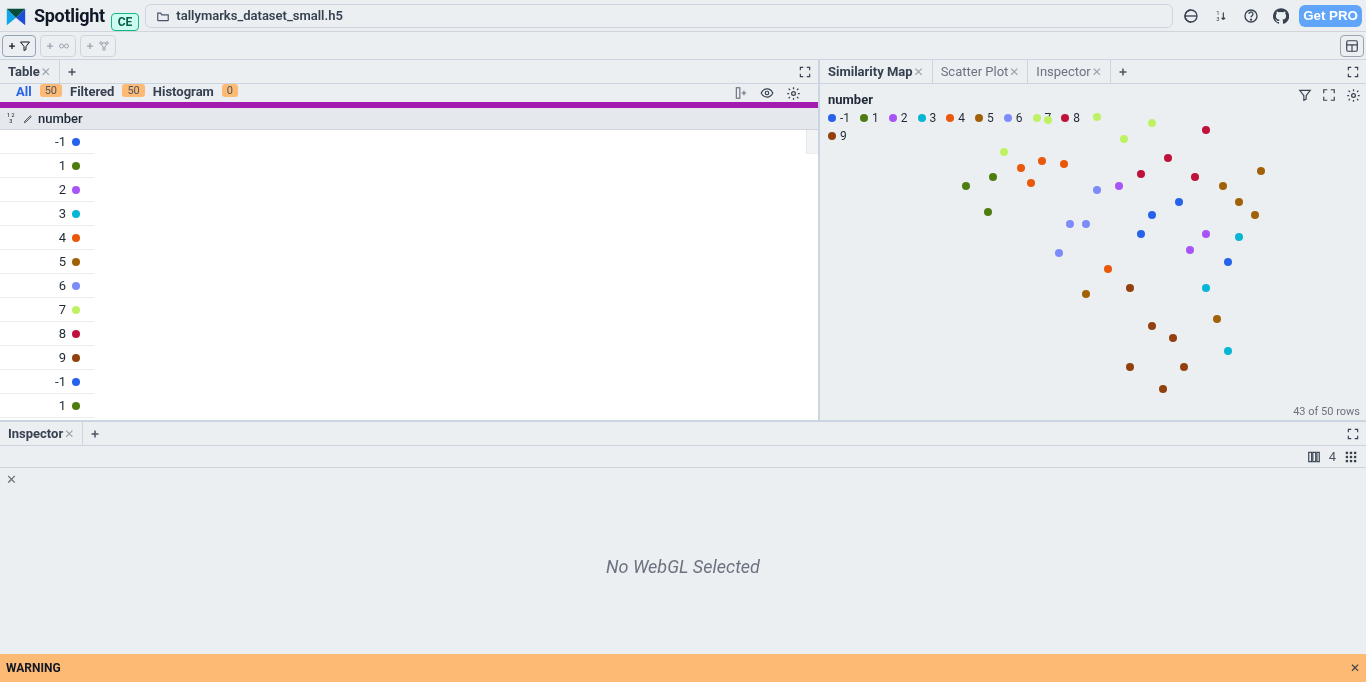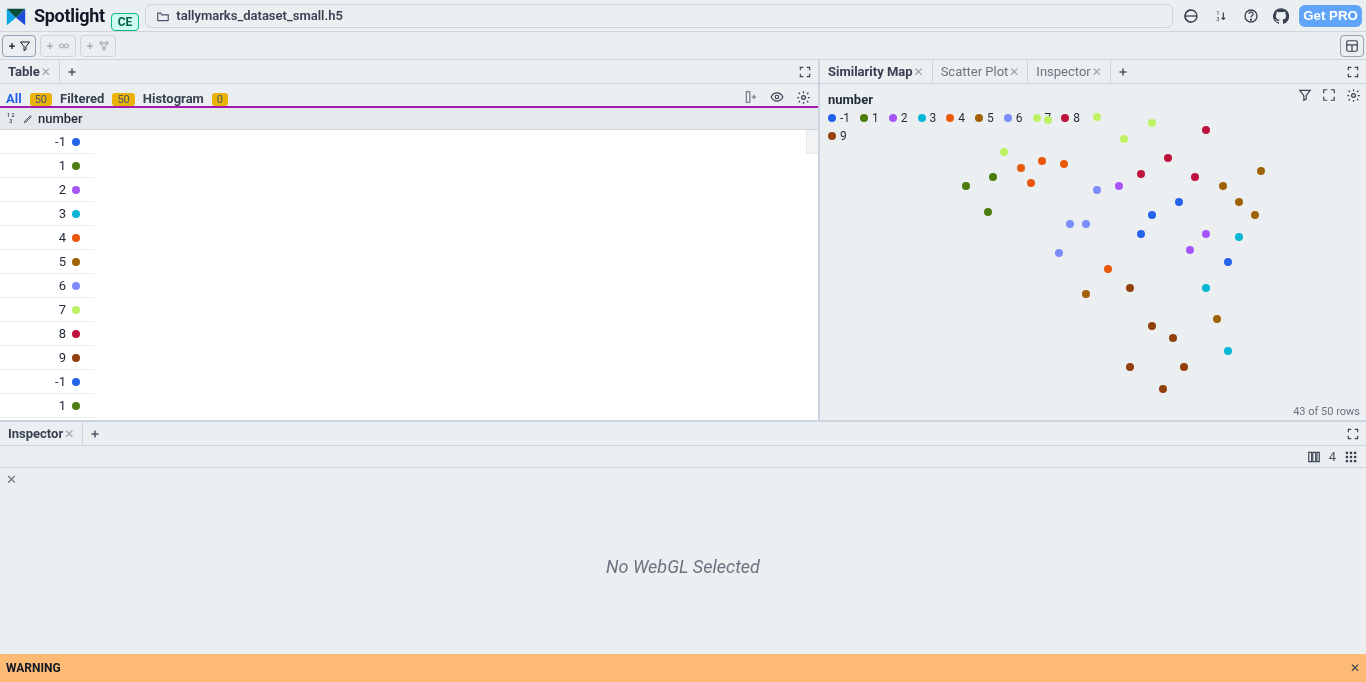--- a/index.html
+++ b/index.html
@@ -117,27 +117,27 @@
   }
   .tab.inactive { font-weight:400; color:#6b7280; }
   .tab .close { font-weight:400; color:#9ca3af; font-size:12px; }
   .tab-add { width:24px; display:flex; align-items:center; justify-content:center; color:#4b5563; cursor:pointer; }
   .tabs .fill { flex:1; }
   .tabs .panel-actions { display:flex; align-items:center; gap:4px; padding:0 4px; }
   .sm-icon { width:18px; height:18px; display:flex; align-items:center; justify-content:center; color:#374151; cursor:pointer; }
 
   
   .filterbar {
-    height:24px; display:flex; align-items:flex-end; gap:8px;
-    padding: 0 6px;
-    border-bottom:2px solid #a21caf;
+    height:24px; display:flex; align-items:flex-start; gap:8px;
+    padding: 0 16px;
+    border-bottom:6px solid #a21caf;
     color:#374151;
   }
   .count-badge {
-    background:#eab308; border-radius:3px; padding:0 5px; font-size:11px; color:#4b5563;
+    background:#fdba74; border-radius:3px; padding:0 5px; font-size:11px; color:#4b5563;
   }
   .filterbar .fill { flex:1; }
   .all-label { color:#2563eb; font-weight:700; }
   .fb-lbl { font-weight:700; }
 
   .table-header {
     height:22px; display:flex; align-items:center;
     border-bottom:1px solid #d1d5db;
     background:#e5e9ed;
     padding-left:2px;

